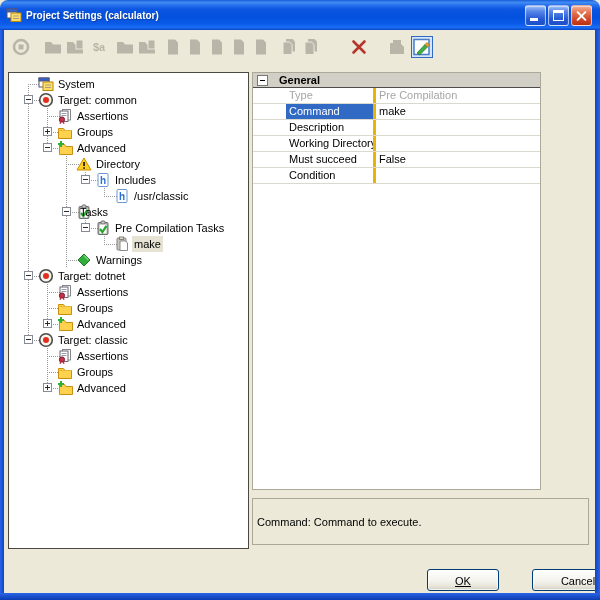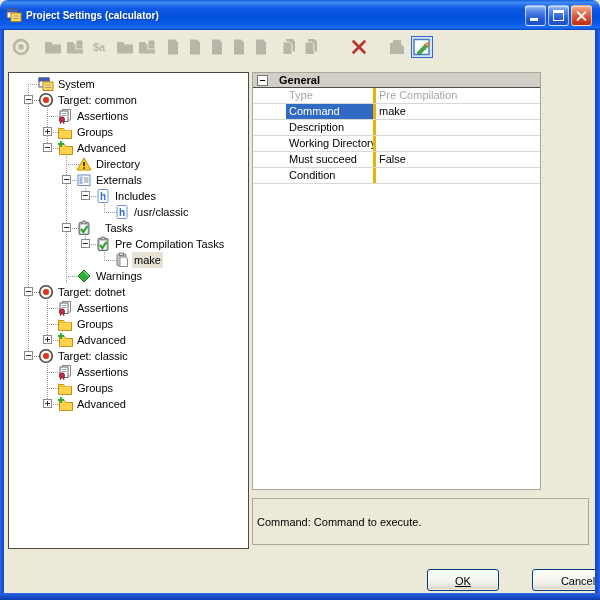--- a/index.html
+++ b/index.html
@@ -266,77 +266,60 @@
             <svg width="16" height="16" viewBox="0 0 16 16" xmlns="http://www.w3.org/2000/svg">
               <path d="M8,2 L15,14 L1,14 z" fill="#ffd020" stroke="#c79100"></path>
               <rect x="7.3" y="6" width="1.5" height="4" fill="#000"></rect>
               <rect x="7.3" y="11.3" width="1.5" height="1.5" fill="#000"></rect>
             </svg>
           </span>
           <span class="tlabel" style="left: 85px;">Directory</span>
         </div>
         <div class="tree-row">
           <span class="vline" style="left: 19px; top: 0px; height: 16px;"></span>
+          <span class="vline" style="left: 57px; top: 0px; height: 16px;"></span>
+          <span class="vline" style="left: 76px; top: 0px; height: 8px;"></span>
+          <span class="hline" style="left: 76px; top: 8px; width: 20px;"></span>
+          <span class="exp" style="left: 72px;"></span>
+          <span class="ticon" style="left: 86px;">
+            <svg width="16" height="16" viewBox="0 0 16 16" xmlns="http://www.w3.org/2000/svg">
+              <rect x="3" y="1.5" width="10" height="13" rx="1" fill="#fff" stroke="#6a9ad0"></rect>
+              <text x="8" y="11.5" font-size="10" font-weight="bold" fill="#2f6fd0" text-anchor="middle" font-family="Liberation Sans, sans-serif">h</text>
+            </svg>
+          </span>
+          <span class="tlabel" style="left: 104px;">Includes</span>
+        </div>
+        <div class="tree-row">
+          <span class="vline" style="left: 19px; top: 0px; height: 16px;"></span>
+          <span class="vline" style="left: 57px; top: 0px; height: 16px;"></span>
+          <span class="vline" style="left: 95px; top: 0px; height: 8px;"></span>
+          <span class="hline" style="left: 95px; top: 8px; width: 20px;"></span>
+          <span class="ticon" style="left: 105px;">
+            <svg width="16" height="16" viewBox="0 0 16 16" xmlns="http://www.w3.org/2000/svg">
+              <rect x="3" y="1.5" width="10" height="13" rx="1" fill="#fff" stroke="#6a9ad0"></rect>
+              <text x="8" y="11.5" font-size="10" font-weight="bold" fill="#2f6fd0" text-anchor="middle" font-family="Liberation Sans, sans-serif">h</text>
+            </svg>
+          </span>
+          <span class="tlabel" style="left: 123px;">/usr/classic</span>
+        </div>
+        <div class="tree-row">
+          <span class="vline" style="left: 19px; top: 0px; height: 16px;"></span>
           <span class="vline" style="left: 57px; top: 0px; height: 8px;"></span>
           <span class="vline" style="left: 57px; top: 8px; height: 8px;"></span>
           <span class="hline" style="left: 57px; top: 8px; width: 20px;"></span>
           <span class="exp" style="left: 53px;"></span>
           <span class="ticon" style="left: 67px;">
             <svg width="16" height="16" viewBox="0 0 16 16" xmlns="http://www.w3.org/2000/svg">
-              <rect x="2" y="3" width="12" height="10.5" fill="#fff" stroke="#6a8cc0"></rect>
-              <rect x="3.5" y="4.5" width="3" height="7.5" fill="#9db8e8"></rect>
-              <line x1="8" y1="6" x2="12.5" y2="6" stroke="#889"></line>
-              <line x1="8" y1="8" x2="12.5" y2="8" stroke="#889"></line>
-              <line x1="8" y1="10" x2="12.5" y2="10" stroke="#889"></line>
-            </svg>
-          </span>
-          <span class="tlabel" style="left: 85px;">Externals</span>
-        </div>
-        <div class="tree-row">
-          <span class="vline" style="left: 19px; top: 0px; height: 16px;"></span>
-          <span class="vline" style="left: 57px; top: 0px; height: 16px;"></span>
-          <span class="vline" style="left: 76px; top: 0px; height: 8px;"></span>
-          <span class="hline" style="left: 76px; top: 8px; width: 20px;"></span>
-          <span class="exp" style="left: 72px;"></span>
-          <span class="ticon" style="left: 86px;">
-            <svg width="16" height="16" viewBox="0 0 16 16" xmlns="http://www.w3.org/2000/svg">
-              <rect x="3" y="1.5" width="10" height="13" rx="1" fill="#fff" stroke="#6a9ad0"></rect>
-              <text x="8" y="11.5" font-size="10" font-weight="bold" fill="#2f6fd0" text-anchor="middle" font-family="Liberation Sans, sans-serif">h</text>
-            </svg>
-          </span>
-          <span class="tlabel" style="left: 104px;">Includes</span>
-        </div>
-        <div class="tree-row">
-          <span class="vline" style="left: 19px; top: 0px; height: 16px;"></span>
-          <span class="vline" style="left: 57px; top: 0px; height: 16px;"></span>
-          <span class="vline" style="left: 95px; top: 0px; height: 8px;"></span>
-          <span class="hline" style="left: 95px; top: 8px; width: 20px;"></span>
-          <span class="ticon" style="left: 105px;">
-            <svg width="16" height="16" viewBox="0 0 16 16" xmlns="http://www.w3.org/2000/svg">
-              <rect x="3" y="1.5" width="10" height="13" rx="1" fill="#fff" stroke="#6a9ad0"></rect>
-              <text x="8" y="11.5" font-size="10" font-weight="bold" fill="#2f6fd0" text-anchor="middle" font-family="Liberation Sans, sans-serif">h</text>
-            </svg>
-          </span>
-          <span class="tlabel" style="left: 123px;">/usr/classic</span>
-        </div>
-        <div class="tree-row">
-          <span class="vline" style="left: 19px; top: 0px; height: 16px;"></span>
-          <span class="vline" style="left: 57px; top: 0px; height: 8px;"></span>
-          <span class="vline" style="left: 57px; top: 8px; height: 8px;"></span>
-          <span class="hline" style="left: 57px; top: 8px; width: 20px;"></span>
-          <span class="exp" style="left: 53px;"></span>
-          <span class="ticon" style="left: 67px;">
-            <svg width="16" height="16" viewBox="0 0 16 16" xmlns="http://www.w3.org/2000/svg">
               <rect x="3" y="2.5" width="10" height="12" rx="1" fill="#a9a9a9" stroke="#6e6e6e"></rect>
               <rect x="6" y="1" width="4" height="3" rx="1" fill="#c9c9c9" stroke="#6e6e6e"></rect>
               <rect x="4.5" y="4.5" width="7" height="9" fill="#fff"></rect>
               <path d="M5,9 l2.4,3 l4,-6.2" stroke="#27a82f" stroke-width="2.2" fill="none"></path>
             </svg>
           </span>
-          <span class="tlabel" style="left: 94px; text-align: center;">Tasks</span>
+          <span class="tlabel" style="left: 69px; text-align: center;">Tasks</span>
         </div>
         <div class="tree-row">
           <span class="vline" style="left: 19px; top: 0px; height: 16px;"></span>
           <span class="vline" style="left: 57px; top: 0px; height: 16px;"></span>
           <span class="vline" style="left: 76px; top: 0px; height: 8px;"></span>
           <span class="hline" style="left: 76px; top: 8px; width: 20px;"></span>
           <span class="exp" style="left: 72px;"></span>
           <span class="ticon" style="left: 86px;">
             <svg width="16" height="16" viewBox="0 0 16 16" xmlns="http://www.w3.org/2000/svg">
               <rect x="3" y="2.5" width="10" height="12" rx="1" fill="#a9a9a9" stroke="#6e6e6e"></rect>

